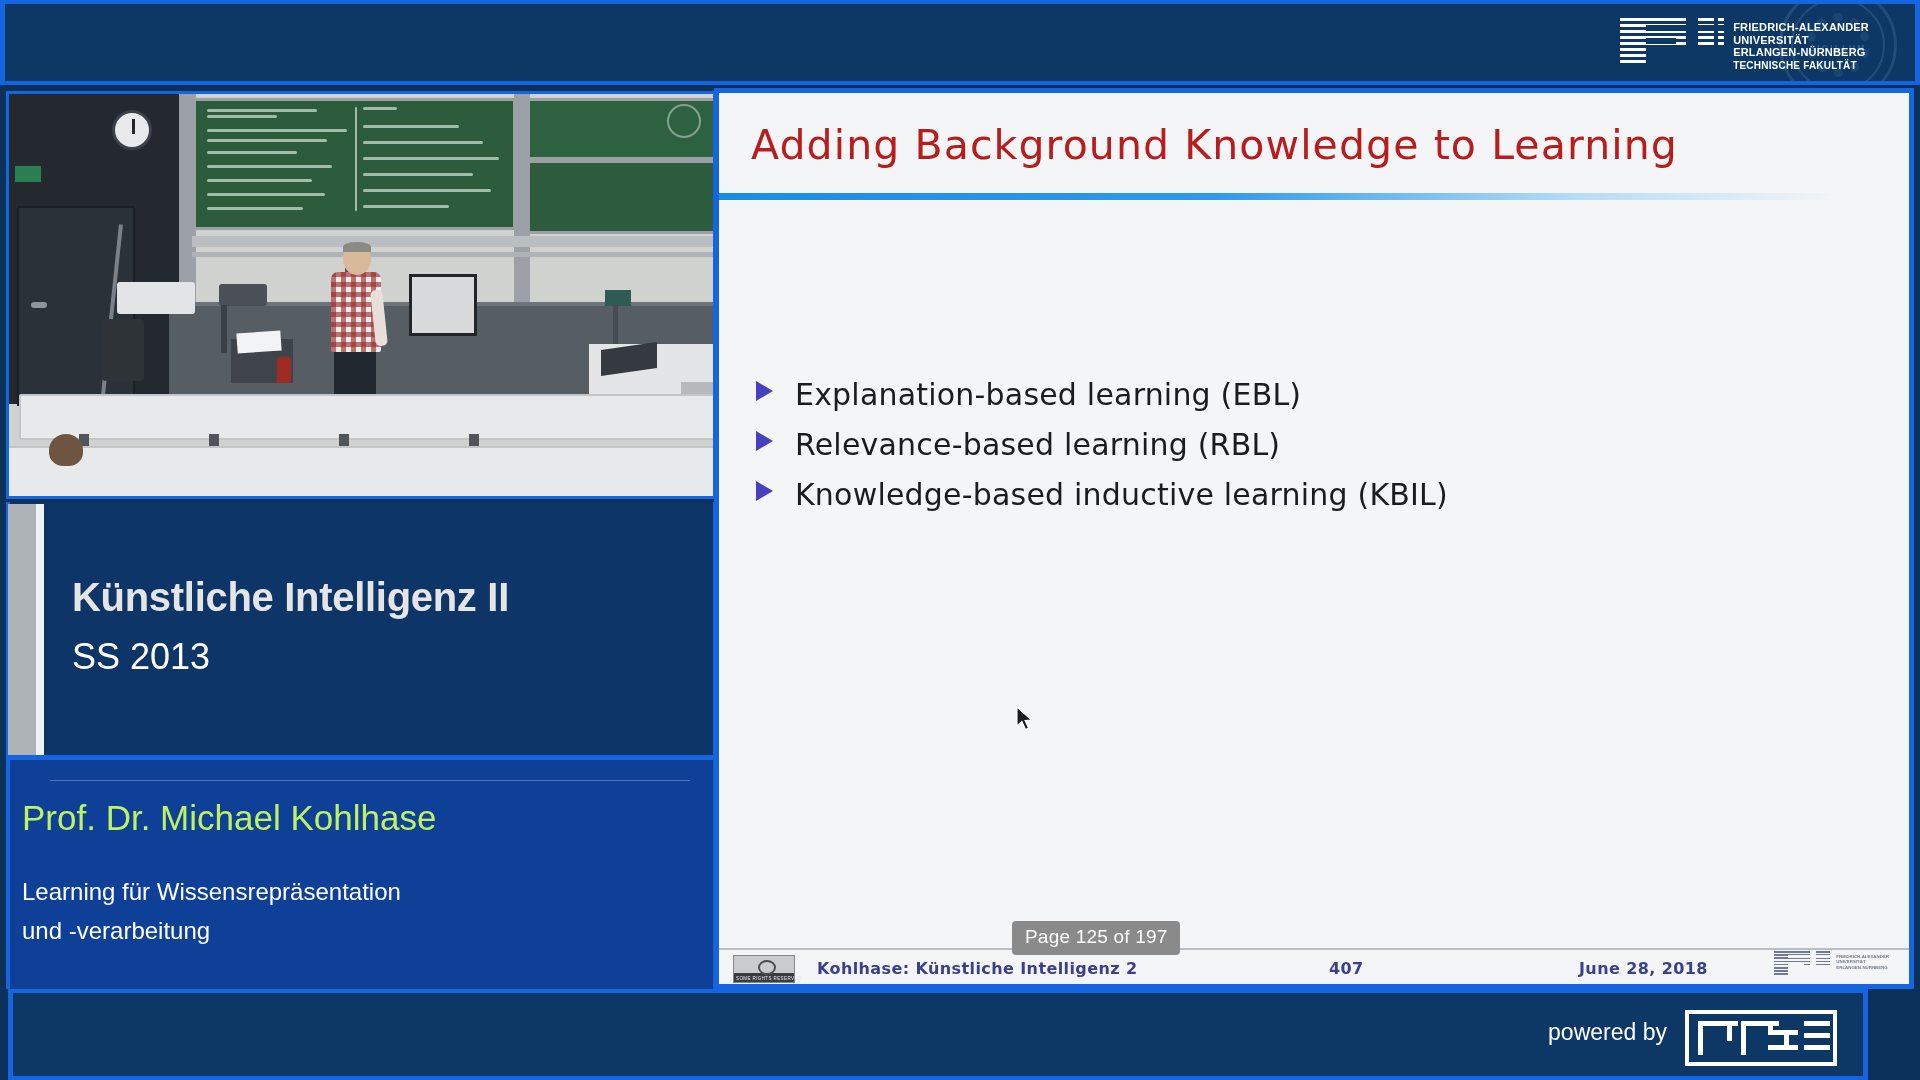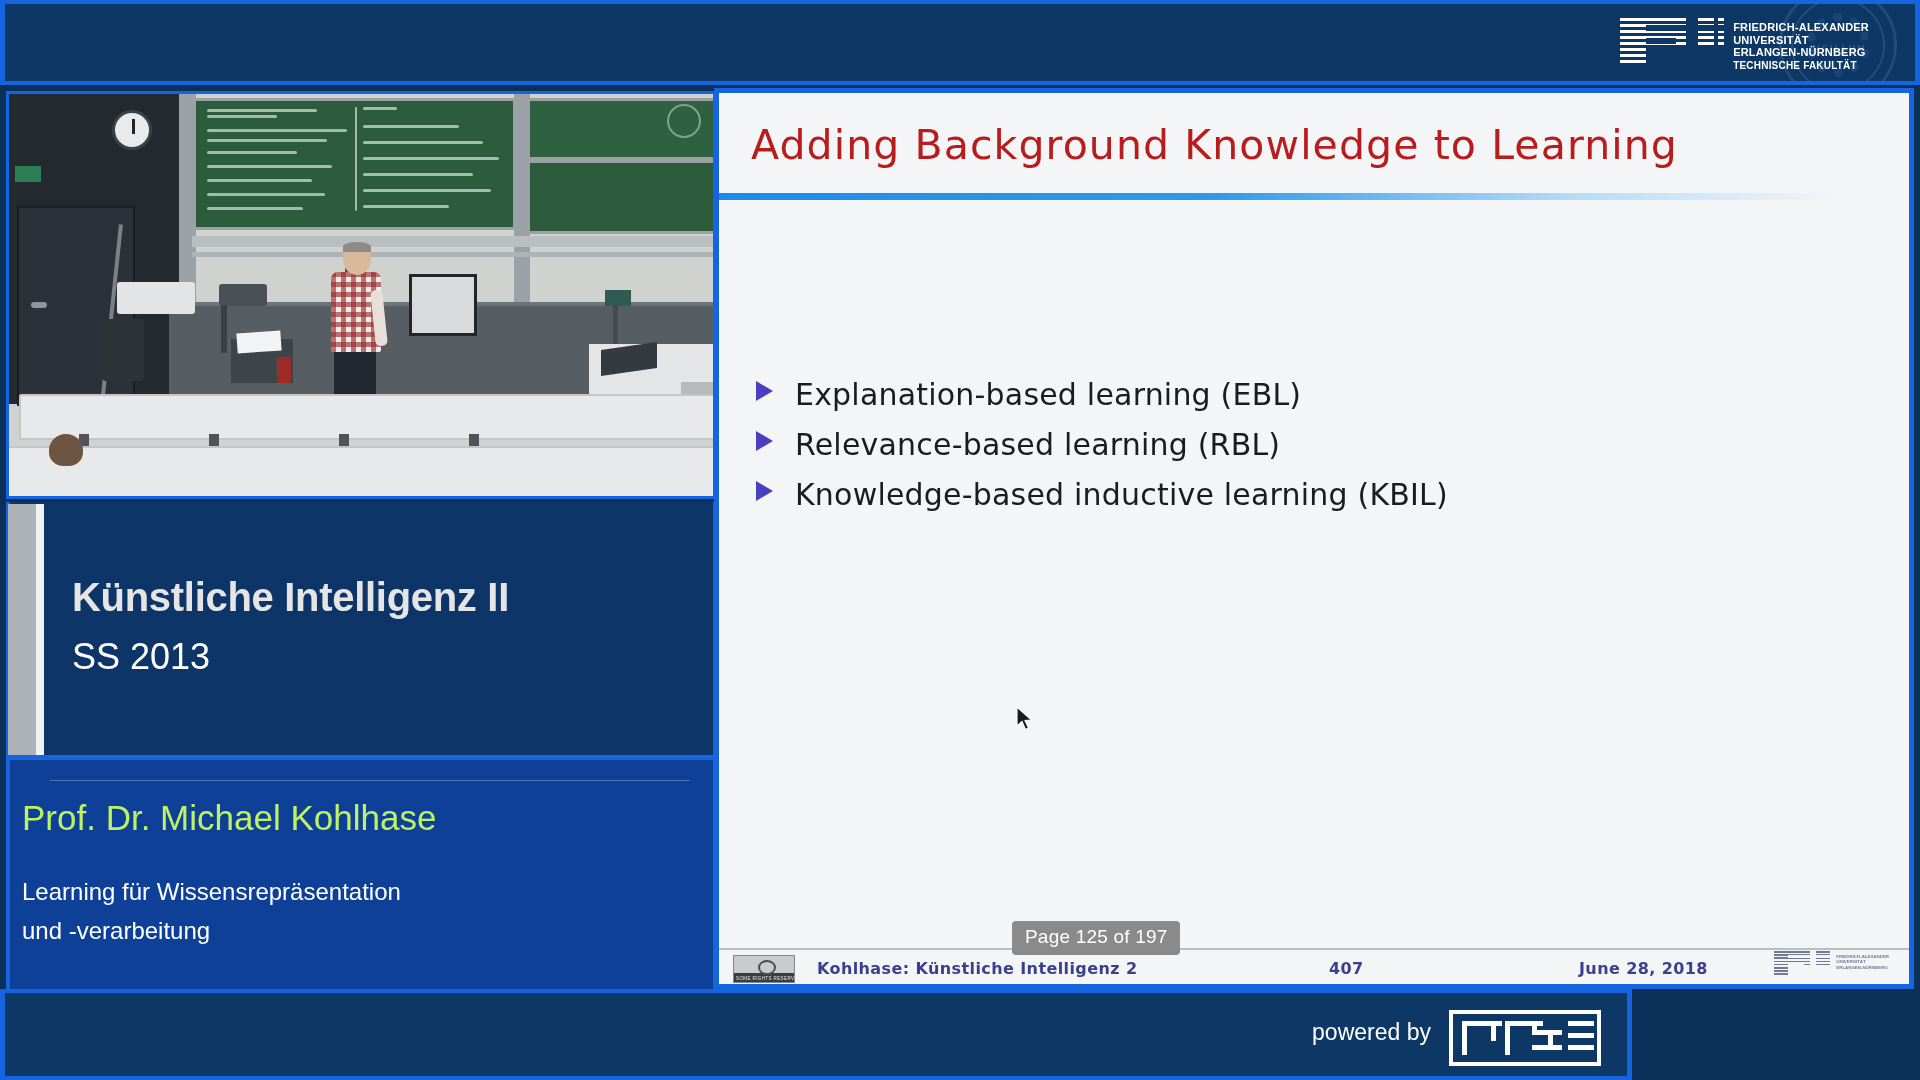--- a/index.html
+++ b/index.html
@@ -196,21 +196,21 @@
 
   .page-badge {
     position: absolute; left: 1012px; top: 921px;
     background: #8a8a8a; color: #ffffff;
     font-size: 19px; padding: 5px 13px 7px; border-radius: 4px;
     letter-spacing: .2px;
   }
 
   
   .footer-bar {
-    position: absolute; left: 0; top: 989px; width: 1632px; height: 91px;
+    position: absolute; left: 8px; top: 989px; width: 1860px; height: 91px;
     background: #0d3866;
     border-top: 4px solid #1565e0; border-bottom: 4px solid #1565e0;
     border-left: 5px solid #1565e0; border-right: 5px solid #1565e0;
   }
   .powered {
     position: absolute; right: 196px; top: 26px;
     color: #ffffff; font-size: 23px;
   }
   .rrze {
     position: absolute; right: 26px; top: 17px; width: 152px; height: 56px;

